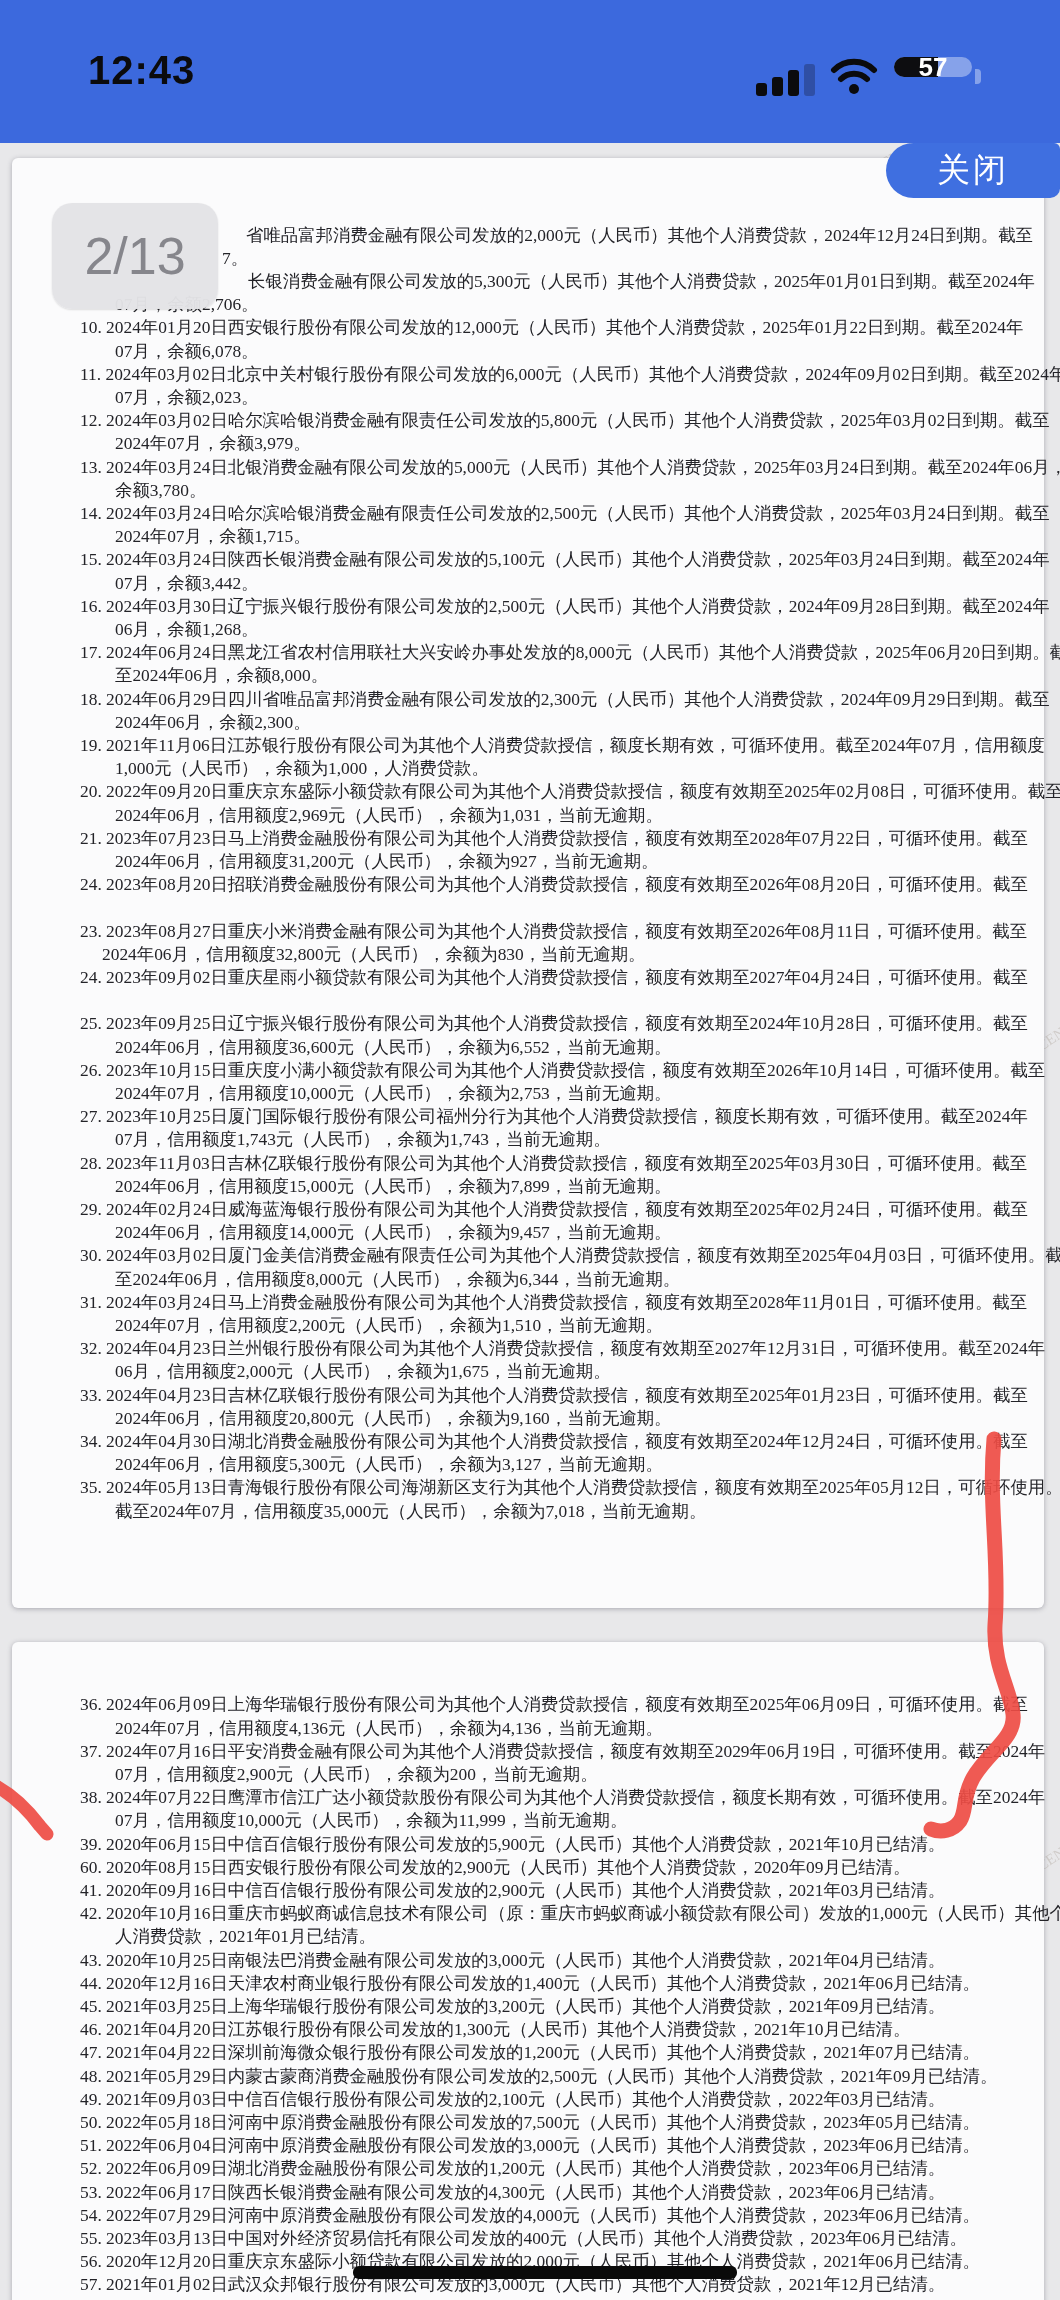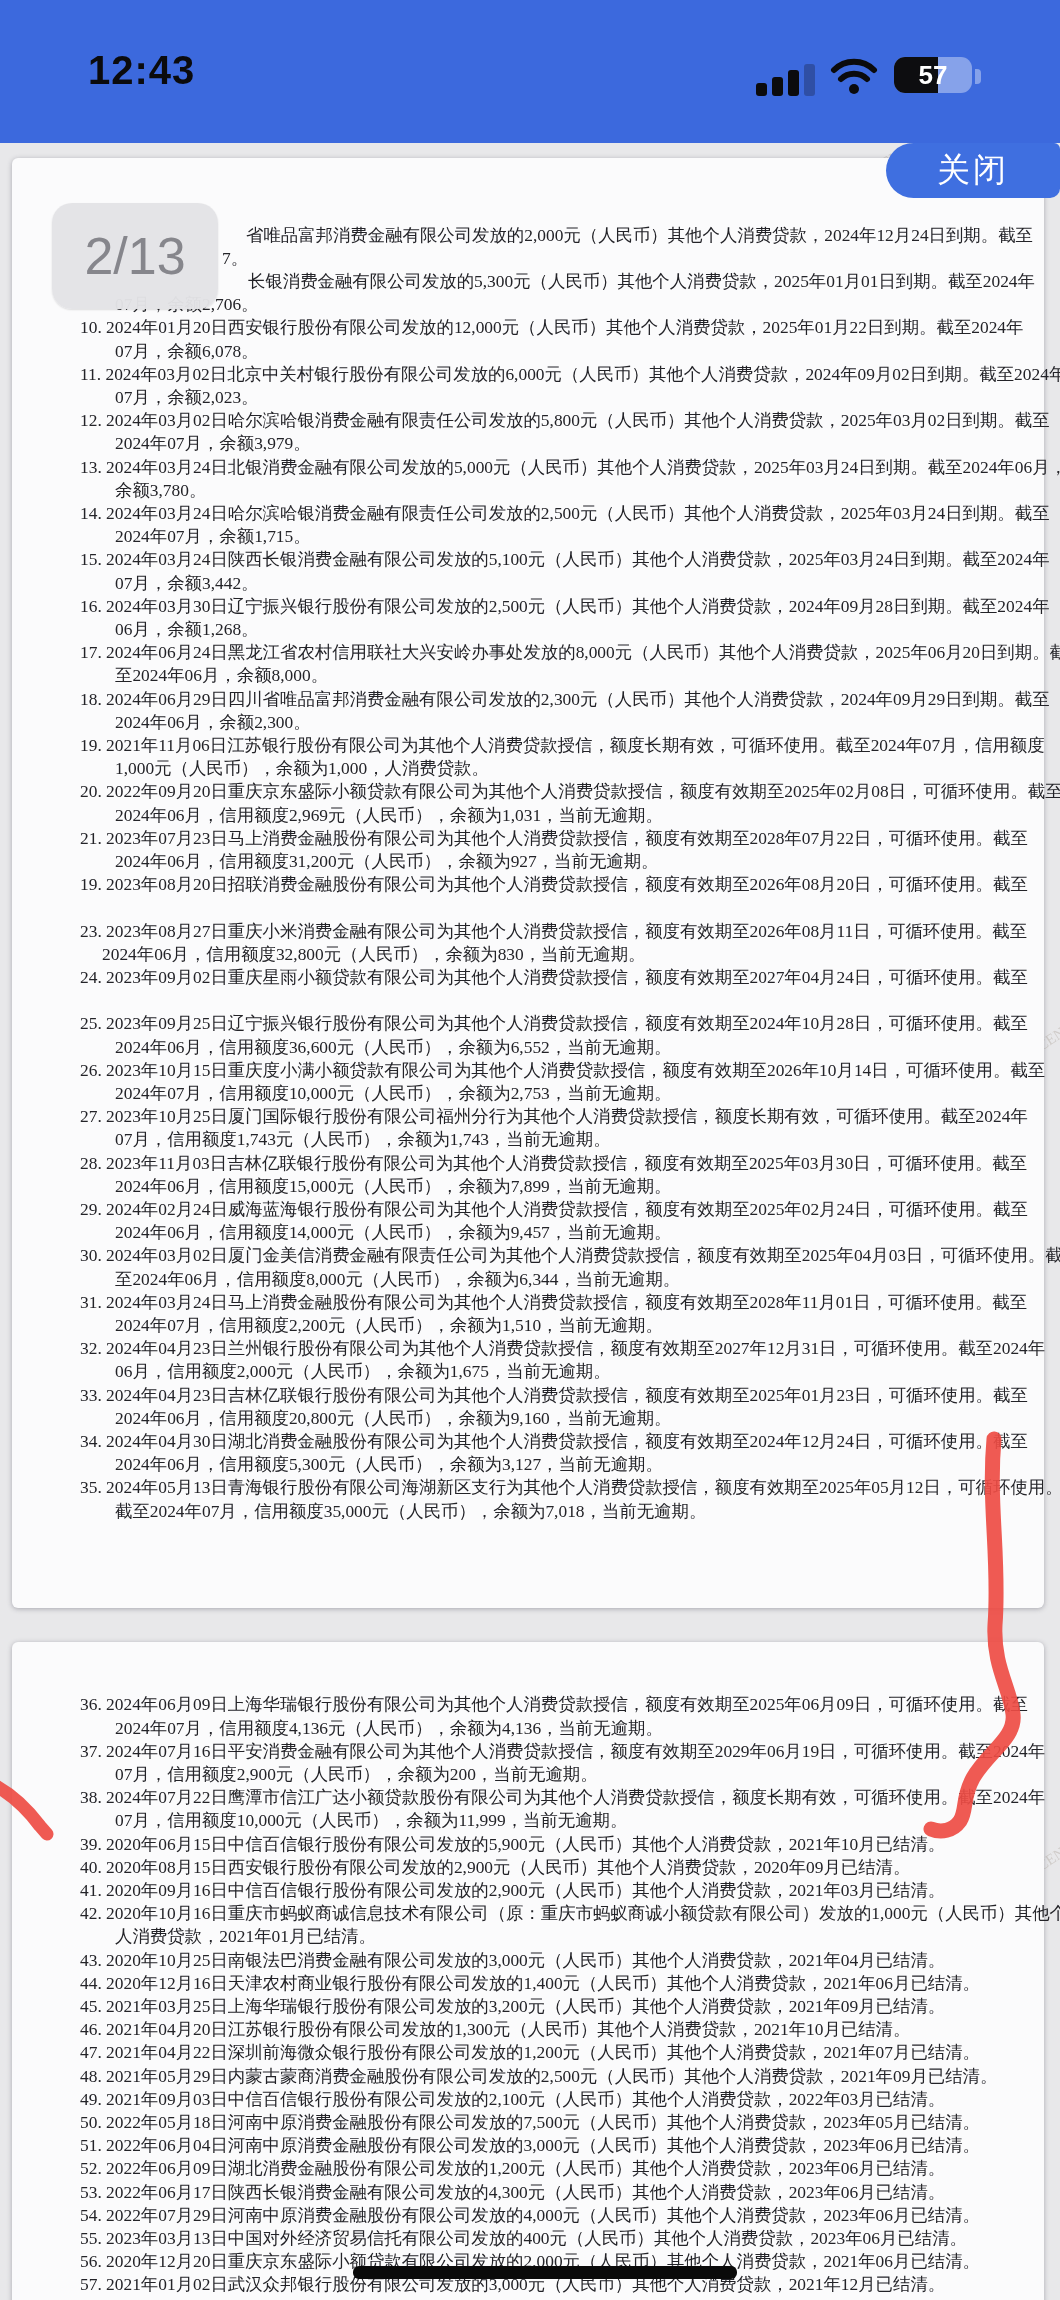--- a/index.html
+++ b/index.html
@@ -5,21 +5,21 @@
   html,body{margin:0;padding:0;background:#555;}
   *{box-sizing:border-box;}
   #screen{position:relative;width:1060px;height:2300px;overflow:hidden;
           background:#e8e8ea;font-family:"Liberation Sans","DejaVu Sans",sans-serif;}
   
   #bluebar{position:absolute;left:0;top:0;width:1060px;height:143px;background:#3c69dd;z-index:6;}
   #clock{position:absolute;left:88px;top:48px;font-size:40px;font-weight:700;color:#0b0b0d;letter-spacing:1px;}
   #sigicon{position:absolute;left:756px;top:60px;width:62px;height:36px;}
   .sbar{position:absolute;bottom:0;width:11px;border-radius:3px;background:#0b0b0d;}
   #wifiicon{position:absolute;left:830px;top:58px;}
-  #battery{position:absolute;left:894px;top:57px;width:78px;height:36px;border-radius:11px;
+  #battery{position:absolute;left:894px;top:57px;width:78px;height:20px;border-radius:11px;
            overflow:hidden;background:rgba(255,255,255,.38);}
   #battfill{position:absolute;left:0;top:0;height:100%;background:#0d0d10;}
   #battpct{position:absolute;left:0;top:0;width:100%;height:100%;display:flex;align-items:center;justify-content:center;
            color:#fff;font-size:26px;font-weight:700;}
   #battnub{position:absolute;left:975px;top:69px;width:6px;height:15px;border-radius:0 4px 4px 0;background:rgba(255,255,255,.38);}
   
   #closebtn{position:absolute;left:886px;top:143px;width:174px;height:55px;background:#3f6fe0;
             border-radius:28px 6px 10px 28px;z-index:7;display:flex;align-items:center;justify-content:center;
             color:#fff;font-size:33px;letter-spacing:3px;cursor:pointer;}
   
@@ -123,21 +123,21 @@
       <div class="ln" style="left: 80px; top: 641.2px;">17. 2024年06月24日黑龙江省农村信用联社大兴安岭办事处发放的8,000元（人民币）其他个人消费贷款，2025年06月20日到期。截</div>
       <div class="ln" style="left: 115px; top: 664.4px;">至2024年06月，余额8,000。</div>
       <div class="ln" style="left: 80px; top: 687.6px;">18. 2024年06月29日四川省唯品富邦消费金融有限公司发放的2,300元（人民币）其他个人消费贷款，2024年09月29日到期。截至</div>
       <div class="ln" style="left: 115px; top: 710.8px;">2024年06月，余额2,300。</div>
       <div class="ln" style="left: 80px; top: 734px;">19. 2021年11月06日江苏银行股份有限公司为其他个人消费贷款授信，额度长期有效，可循环使用。截至2024年07月，信用额度</div>
       <div class="ln" style="left: 115px; top: 757.2px;">1,000元（人民币），余额为1,000，人消费贷款。</div>
       <div class="ln" style="left: 80px; top: 780.4px;">20. 2022年09月20日重庆京东盛际小额贷款有限公司为其他个人消费贷款授信，额度有效期至2025年02月08日，可循环使用。截至</div>
       <div class="ln" style="left: 115px; top: 803.6px;">2024年06月，信用额度2,969元（人民币），余额为1,031，当前无逾期。</div>
       <div class="ln" style="left: 80px; top: 826.8px;">21. 2023年07月23日马上消费金融股份有限公司为其他个人消费贷款授信，额度有效期至2028年07月22日，可循环使用。截至</div>
       <div class="ln" style="left: 115px; top: 850px;">2024年06月，信用额度31,200元（人民币），余额为927，当前无逾期。</div>
-      <div class="ln" style="left: 80px; top: 873.2px;">19. 2023年08月20日招联消费金融股份有限公司为其他个人消费贷款授信，额度有效期至2026年08月20日，可循环使用。截至</div>
+      <div class="ln" style="left: 80px; top: 873.2px;">24. 2023年08月20日招联消费金融股份有限公司为其他个人消费贷款授信，额度有效期至2026年08月20日，可循环使用。截至</div>
       <div class="ln" style="left: 80px; top: 919.6px;">23. 2023年08月27日重庆小米消费金融有限公司为其他个人消费贷款授信，额度有效期至2026年08月11日，可循环使用。截至</div>
       <div class="ln" style="left: 102px; top: 942.8px;">2024年06月，信用额度32,800元（人民币），余额为830，当前无逾期。</div>
       <div class="ln" style="left: 80px; top: 966px;">24. 2023年09月02日重庆星雨小额贷款有限公司为其他个人消费贷款授信，额度有效期至2027年04月24日，可循环使用。截至</div>
       <div class="ln" style="left: 80px; top: 1012.4px;">25. 2023年09月25日辽宁振兴银行股份有限公司为其他个人消费贷款授信，额度有效期至2024年10月28日，可循环使用。截至</div>
       <div class="ln" style="left: 115px; top: 1035.6px;">2024年06月，信用额度36,600元（人民币），余额为6,552，当前无逾期。</div>
       <div class="ln" style="left: 80px; top: 1058.8px;">26. 2023年10月15日重庆度小满小额贷款有限公司为其他个人消费贷款授信，额度有效期至2026年10月14日，可循环使用。截至</div>
       <div class="ln" style="left: 115px; top: 1082px;">2024年07月，信用额度10,000元（人民币），余额为2,753，当前无逾期。</div>
       <div class="ln" style="left: 80px; top: 1105.2px;">27. 2023年10月25日厦门国际银行股份有限公司福州分行为其他个人消费贷款授信，额度长期有效，可循环使用。截至2024年</div>
       <div class="ln" style="left: 115px; top: 1128.4px;">07月，信用额度1,743元（人民币），余额为1,743，当前无逾期。</div>
       <div class="ln" style="left: 80px; top: 1151.6px;">28. 2023年11月03日吉林亿联银行股份有限公司为其他个人消费贷款授信，额度有效期至2025年03月30日，可循环使用。截至</div>
@@ -156,21 +156,21 @@
       <div class="ln" style="left: 115px; top: 1453.2px;">2024年06月，信用额度5,300元（人民币），余额为3,127，当前无逾期。</div>
       <div class="ln" style="left: 80px; top: 1476.4px;">35. 2024年05月13日青海银行股份有限公司海湖新区支行为其他个人消费贷款授信，额度有效期至2025年05月12日，可循环使用。</div>
       <div class="ln" style="left: 115px; top: 1499.6px;">截至2024年07月，信用额度35,000元（人民币），余额为7,018，当前无逾期。</div>
       <div class="ln" style="left: 80px; top: 1693.4px;">36. 2024年06月09日上海华瑞银行股份有限公司为其他个人消费贷款授信，额度有效期至2025年06月09日，可循环使用。截至</div>
       <div class="ln" style="left: 115px; top: 1716.6px;">2024年07月，信用额度4,136元（人民币），余额为4,136，当前无逾期。</div>
       <div class="ln" style="left: 80px; top: 1739.8px;">37. 2024年07月16日平安消费金融有限公司为其他个人消费贷款授信，额度有效期至2029年06月19日，可循环使用。截至2024年</div>
       <div class="ln" style="left: 115px; top: 1763px;">07月，信用额度2,900元（人民币），余额为200，当前无逾期。</div>
       <div class="ln" style="left: 80px; top: 1786.2px;">38. 2024年07月22日鹰潭市信江广达小额贷款股份有限公司为其他个人消费贷款授信，额度长期有效，可循环使用。截至2024年</div>
       <div class="ln" style="left: 115px; top: 1809.4px;">07月，信用额度10,000元（人民币），余额为11,999，当前无逾期。</div>
       <div class="ln" style="left: 80px; top: 1832.6px;">39. 2020年06月15日中信百信银行股份有限公司发放的5,900元（人民币）其他个人消费贷款，2021年10月已结清。</div>
-      <div class="ln" style="left: 80px; top: 1855.8px;">40. 2020年08月15日西安银行股份有限公司发放的2,900元（人民币）其他个人消费贷款，2020年09月已结清。</div>
+      <div class="ln" style="left: 80px; top: 1855.8px;">60. 2020年08月15日西安银行股份有限公司发放的2,900元（人民币）其他个人消费贷款，2020年09月已结清。</div>
       <div class="ln" style="left: 80px; top: 1879px;">41. 2020年09月16日中信百信银行股份有限公司发放的2,900元（人民币）其他个人消费贷款，2021年03月已结清。</div>
       <div class="ln" style="left: 80px; top: 1902.2px;">42. 2020年10月16日重庆市蚂蚁商诚信息技术有限公司（原：重庆市蚂蚁商诚小额贷款有限公司）发放的1,000元（人民币）其他个</div>
       <div class="ln" style="left: 115px; top: 1925.4px;">人消费贷款，2021年01月已结清。</div>
       <div class="ln" style="left: 80px; top: 1948.6px;">43. 2020年10月25日南银法巴消费金融有限公司发放的3,000元（人民币）其他个人消费贷款，2021年04月已结清。</div>
       <div class="ln" style="left: 80px; top: 1971.8px;">44. 2020年12月16日天津农村商业银行股份有限公司发放的1,400元（人民币）其他个人消费贷款，2021年06月已结清。</div>
       <div class="ln" style="left: 80px; top: 1995px;">45. 2021年03月25日上海华瑞银行股份有限公司发放的3,200元（人民币）其他个人消费贷款，2021年09月已结清。</div>
       <div class="ln" style="left: 80px; top: 2018.2px;">46. 2021年04月20日江苏银行股份有限公司发放的1,300元（人民币）其他个人消费贷款，2021年10月已结清。</div>
       <div class="ln" style="left: 80px; top: 2041.4px;">47. 2021年04月22日深圳前海微众银行股份有限公司发放的1,200元（人民币）其他个人消费贷款，2021年07月已结清。</div>
       <div class="ln" style="left: 80px; top: 2064.6px;">48. 2021年05月29日内蒙古蒙商消费金融股份有限公司发放的2,500元（人民币）其他个人消费贷款，2021年09月已结清。</div>
       <div class="ln" style="left: 80px; top: 2087.8px;">49. 2021年09月03日中信百信银行股份有限公司发放的2,100元（人民币）其他个人消费贷款，2022年03月已结清。</div>

